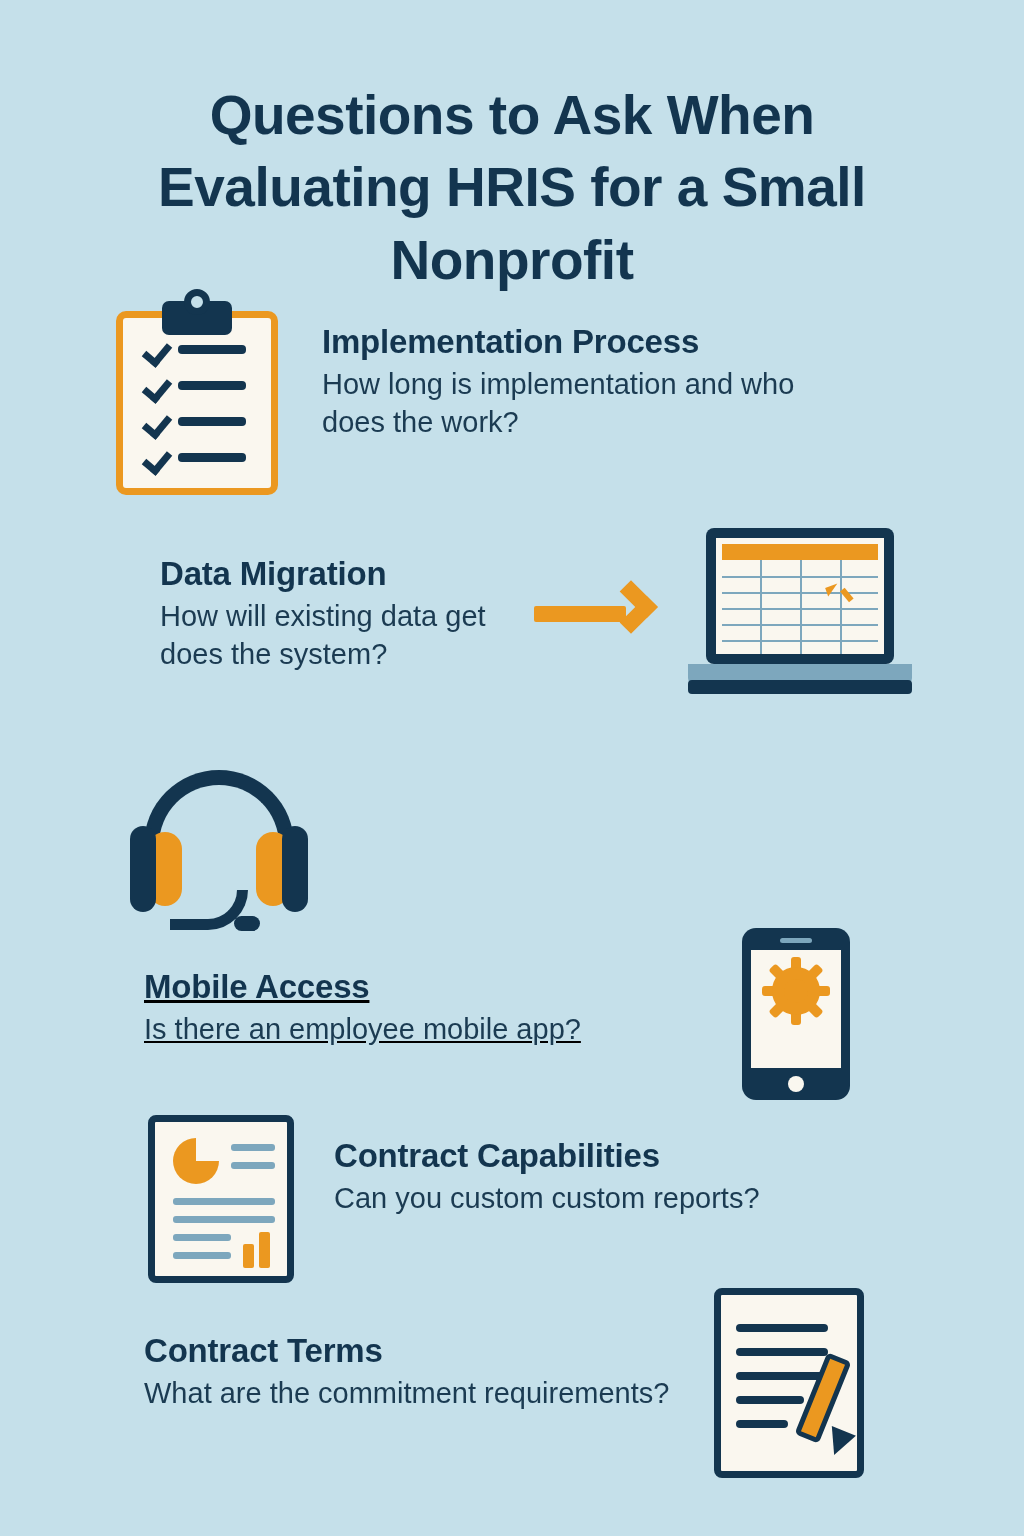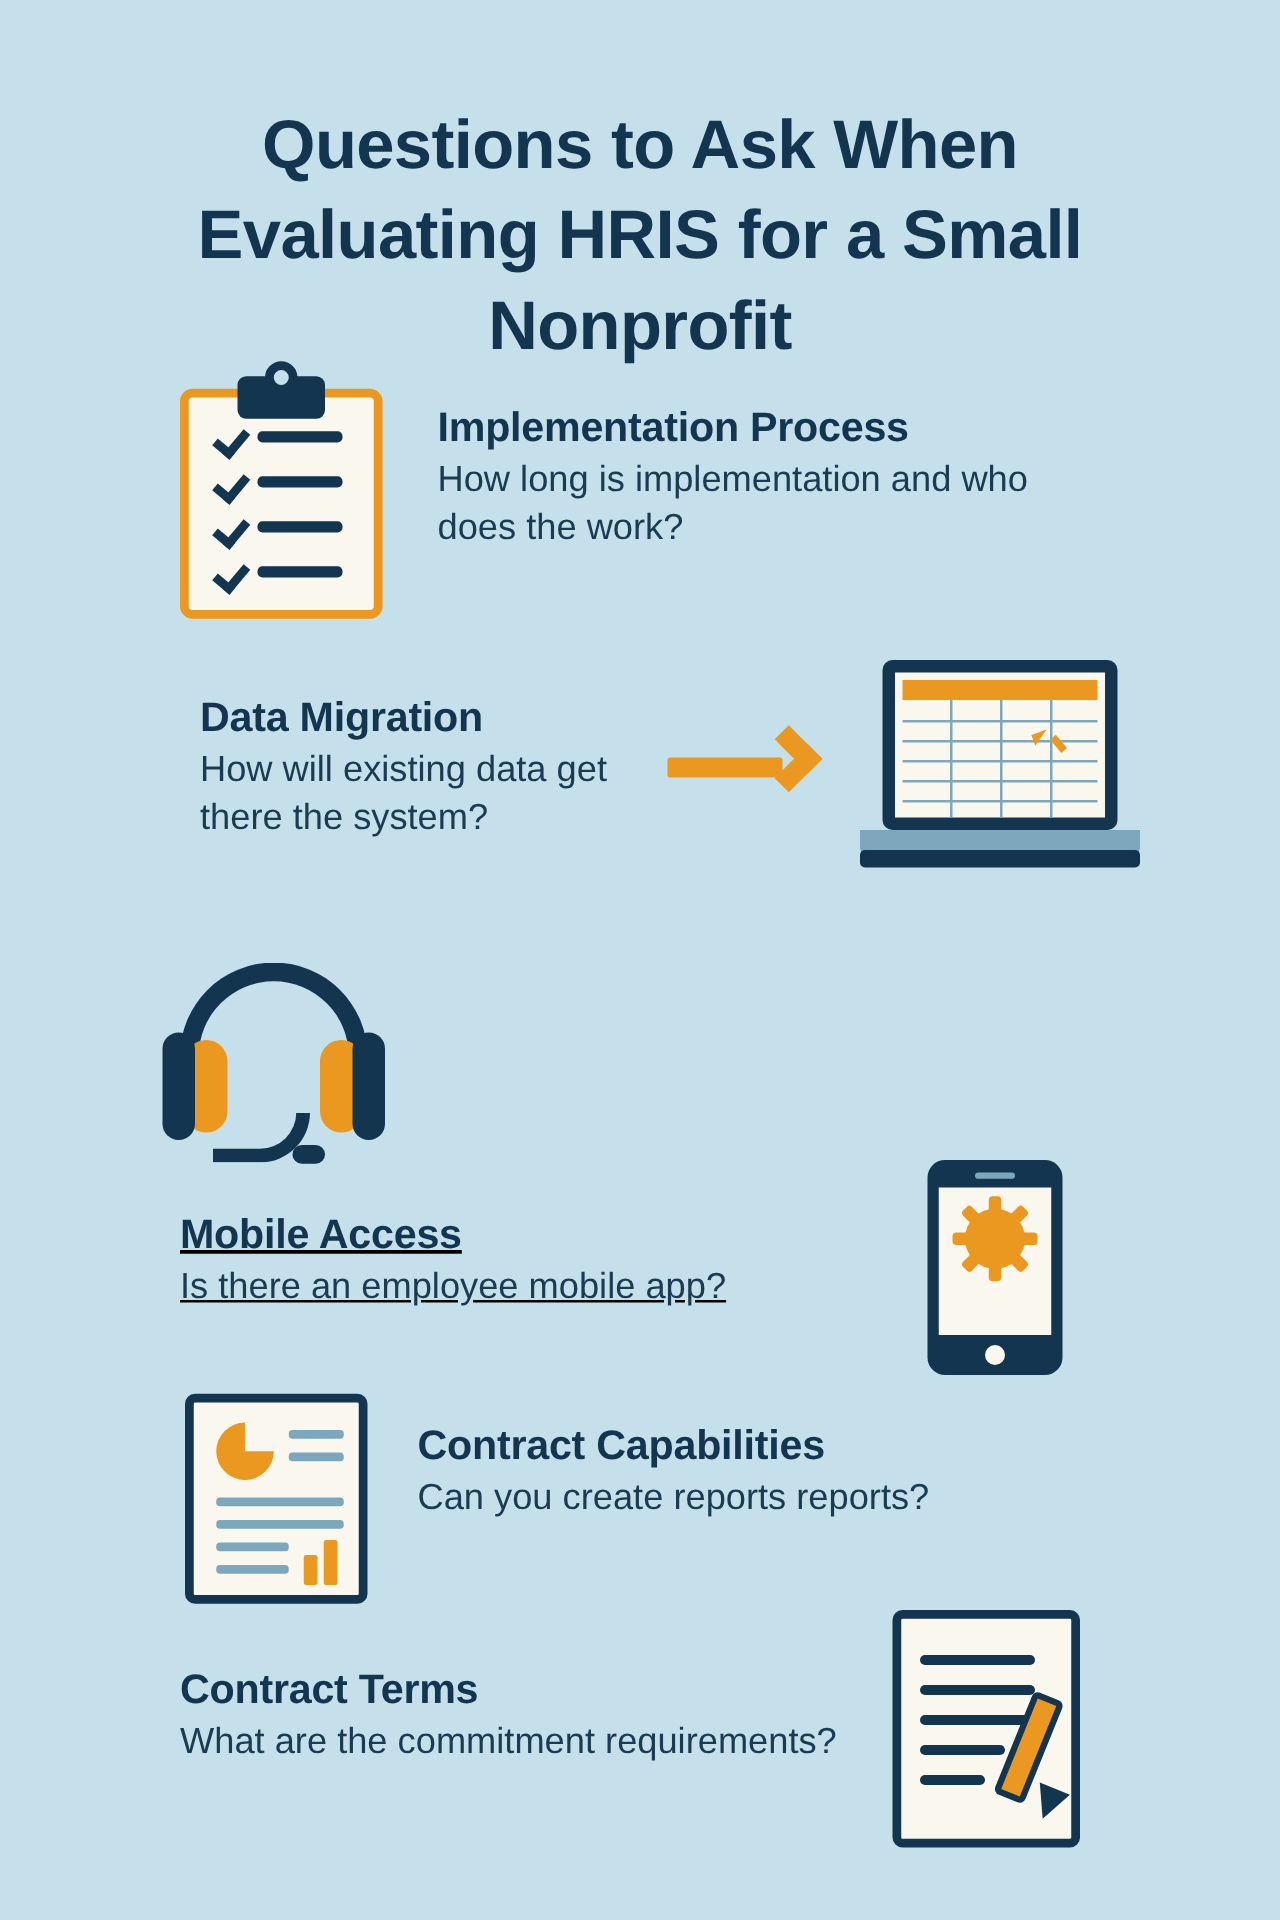--- a/index.html
+++ b/index.html
@@ -53,21 +53,21 @@
   .txt-body {
     color: #1b3b52;
     font-size: 29px;
     line-height: 1.32;
     margin: 0;
     font-weight: 400;
   }
   .txt-block { max-width: 540px; }
 
   
-  #item-implementation { top: 295px; left: 144px; }
+  #item-implementation { top: 295px; left: 116px; }
   #item-implementation .txt-block { margin-left: 44px; margin-top: 28px; }
 
   .clipboard {
     position: relative;
     width: 162px;
     height: 200px;
     flex: 0 0 auto;
   }
   .cb-body {
     position: absolute;
@@ -430,21 +430,21 @@
     </div>
     <div class="txt-block">
       <p class="txt-head">Implementation Process</p>
       <p class="txt-body">How long is implementation and who does the work?</p>
     </div>
   </div>
 
   <div class="row" id="item-data-migration">
     <div class="txt-block">
       <p class="txt-head">Data Migration</p>
-      <p class="txt-body">How will existing data get there the system?</p>
+      <p class="txt-body">How will existing data get does the system?</p>
     </div>
   </div>
 
   <div class="arrow">
     <div class="shaft"></div>
     <div class="head"></div>
   </div>
 
   <div class="laptop">
     <div class="lt-screen"></div>
@@ -502,21 +502,21 @@
       <div class="rp-line" style="left:76px; top:40px; width:44px;"></div>
       <div class="rp-line" style="left:18px; top:76px; width:102px;"></div>
       <div class="rp-line" style="left:18px; top:94px; width:102px;"></div>
       <div class="rp-line" style="left:18px; top:112px; width:58px;"></div>
       <div class="rp-line" style="left:18px; top:130px; width:58px;"></div>
       <div class="rp-bar" style="left:88px; top:122px; height:24px;"></div>
       <div class="rp-bar" style="left:104px; top:110px; height:36px;"></div>
     </div>
     <div class="txt-block">
       <p class="txt-head">Contract Capabilities</p>
-      <p class="txt-body">Can you create reports reports?</p>
+      <p class="txt-body">Can you custom custom reports?</p>
     </div>
   </div>
 
   <div class="row" id="item-contract">
     <div class="txt-block">
       <p class="txt-head">Contract Terms</p>
       <p class="txt-body">What are the commitment requirements?</p>
     </div>
   </div>
 

